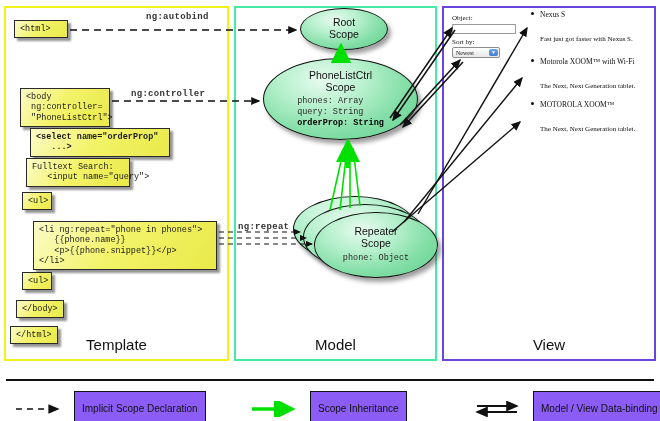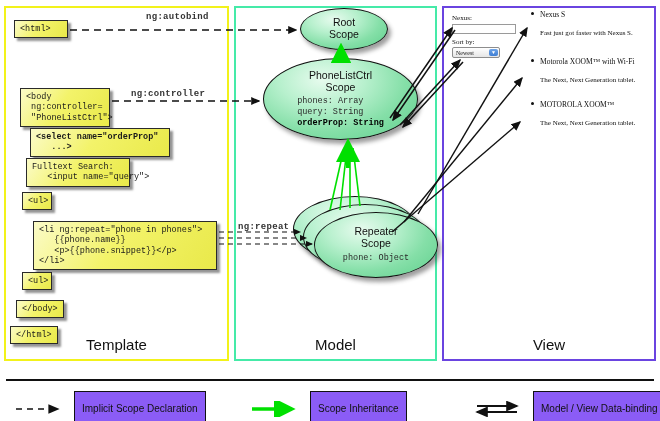--- a/index.html
+++ b/index.html
@@ -59,21 +59,21 @@
     display:flex;align-items:center;font-family:"Liberation Serif",serif;
   }
   .v-select .sbtn{
     position:absolute;right:1px;top:1px;bottom:1px;width:9px;
     background:linear-gradient(#6ea4e8,#3f7fd4);border-radius:2px;
     display:flex;align-items:center;justify-content:center;color:#fff;font-size:5px;line-height:1;
   }
   .v-item{position:absolute;font-family:"Liberation Serif",serif;color:#0d0d0d;}
   .v-item .bullet{position:absolute;left:-9px;top:2px;width:3px;height:3px;border-radius:50%;background:#111;}
   .v-title{font-size:7.5px;}
-  .v-snippet{font-size:7px;}
+  .v-snippet{font-size:7px;margin-top:6px;}
 
   
   .edge-label{
     position:absolute;font-family:"Liberation Mono","DejaVu Sans Mono",monospace;
     font-size:9px;color:#333;font-weight:bold;letter-spacing:.3px;
   }
 
   
   .legend-rule{position:absolute;left:6px;top:379px;width:648px;height:2px;background:#111;}
   .legend-item{position:absolute;display:flex;align-items:center;}
@@ -140,21 +140,21 @@
 
   <div class="scope ghost" style="left:293px;top:196px;width:124px;height:66px;"></div>
   <div class="scope ghost" style="left:303px;top:204px;width:124px;height:66px;"></div>
   <div class="scope" style="left:314px;top:212px;width:124px;height:66px;">
     <div class="title">Repeater<br>Scope</div>
     <div class="props">
       <div>phone: Object</div>
     </div>
   </div>
 
-  <div class="v-label" style="left:452px;top:14px;">Nexus:</div>
+  <div class="v-label" style="left:452px;top:14px;">Object:</div>
   <div class="v-input" style="left:452px;top:24px;width:64px;height:10px;"></div>
 
   <div class="v-label" style="left:452px;top:38px;">Sort by:</div>
   <div class="v-select" style="left:452px;top:47px;width:48px;height:11px;">
     <span>Newest</span>
     <span class="sbtn">▼</span>
   </div>
 
   <div class="v-item" style="left:540px;top:10px;width:118px;">
     <span class="bullet"></span>

